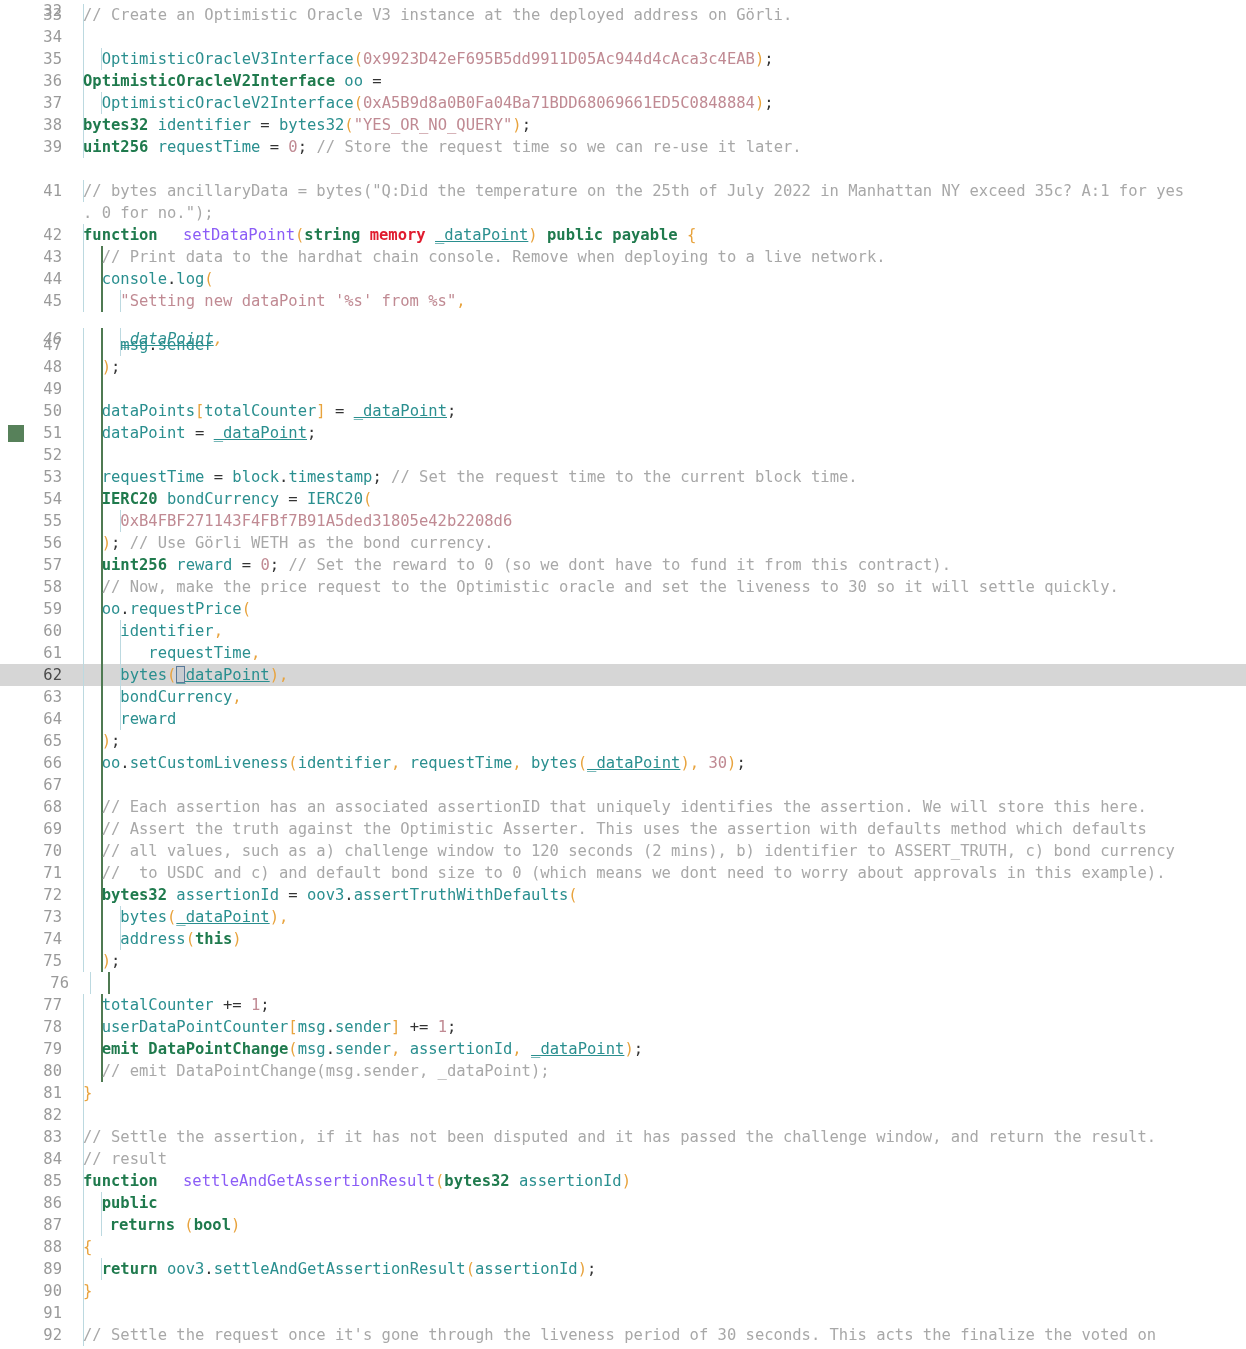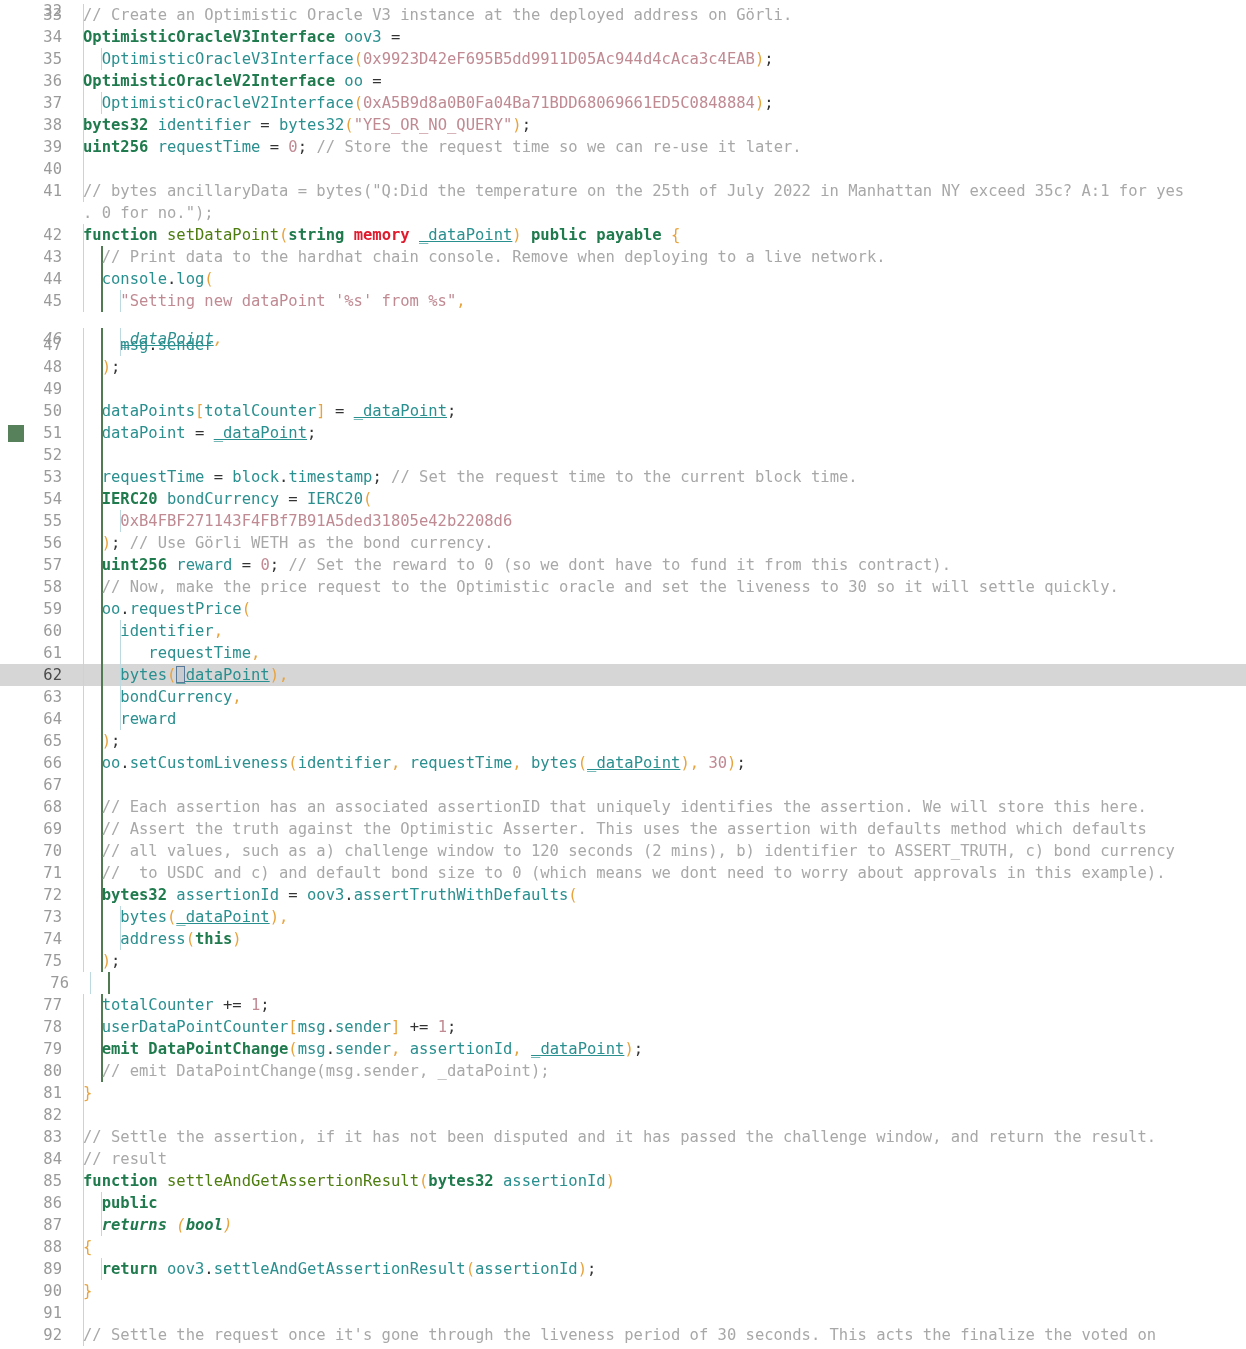--- a/index.html
+++ b/index.html
@@ -87,21 +87,21 @@
   .guide.active-scope {
     background: #4f7a52;
     width: 2px;
   }
 
   
   .cmt  { color: #a8a8a8; }
   .kw   { color: #1f7a4d; font-weight: bold; }
   .kwr  { color: #e01b2e; font-weight: bold; }
   .typ  { color: #1f7a4d; font-weight: bold; }
-  .fn   { color: #4d7c0f; }
+  .fn   { color: #8b5cf6; margin-left: 16px; }
   .id   { color: #2a8f8f; }
   .param{ color: #2a8f8f; text-decoration: underline; }
   .pun  { color: #e8a33d; }
   .str  { color: #c08a93; }
   .num  { color: #c08a93; }
   .op   { color: #333333; }
 
   
   .cursor {
     display: inline-block;
@@ -115,27 +115,26 @@
     position: relative;
     z-index: 2;
   }
 </style>
 </head>
 <body>
 
 <div id="editor">
     <div class="row" style="position: absolute; left: 0px; top: 0px; width: 1246px;"><div class="gutter">32</div><div class="code" style="left: 83px;"></div></div>
     <div class="row" style="position: absolute; left: 0px; top: 4px; width: 1246px;"><div class="gutter">33</div><div class="guide" style="left: 83px;"></div><div class="code" style="left: 83px;"><span class="cmt">// Create an Optimistic Oracle V3 instance at the deployed address on Görli.</span></div></div>
-    <div class="row" style="position: absolute; left: 0px; top: 26px; width: 1246px;"><div class="gutter">34</div><div class="guide" style="left: 83px;"></div><div class="code" style="left: 83px;"><span class="typ">OptimisticOracleV3Interface</span> <span class="id">oov3</span> <span class="op">=</span></div></div>
+    <div class="row" style="position: absolute; left: 0px; top: 26px; width: 1246px;"><div class="gutter">34</div><div class="guide" style="left: 83px;"></div></div>
     <div class="row" style="position: absolute; left: 0px; top: 48px; width: 1246px;"><div class="gutter">35</div><div class="guide" style="left: 83px;"></div><div class="guide" style="left: 101px;"></div><div class="code" style="left: 83px;">  <span class="id">OptimisticOracleV3Interface</span><span class="pun">(</span><span class="num">0x9923D42eF695B5dd9911D05Ac944d4cAca3c4EAB</span><span class="pun">)</span><span class="op">;</span></div></div>
     <div class="row" style="position: absolute; left: 0px; top: 70px; width: 1246px;"><div class="gutter">36</div><div class="guide" style="left: 83px;"></div><div class="code" style="left: 83px;"><span class="typ">OptimisticOracleV2Interface</span> <span class="id">oo</span> <span class="op">=</span></div></div>
     <div class="row" style="position: absolute; left: 0px; top: 92px; width: 1246px;"><div class="gutter">37</div><div class="guide" style="left: 83px;"></div><div class="guide" style="left: 101px;"></div><div class="code" style="left: 83px;">  <span class="id">OptimisticOracleV2Interface</span><span class="pun">(</span><span class="num">0xA5B9d8a0B0Fa04Ba71BDD68069661ED5C0848884</span><span class="pun">)</span><span class="op">;</span></div></div>
     <div class="row" style="position: absolute; left: 0px; top: 114px; width: 1246px;"><div class="gutter">38</div><div class="guide" style="left: 83px;"></div><div class="code" style="left: 83px;"><span class="typ">bytes32</span> <span class="id">identifier</span> <span class="op">=</span> <span class="id">bytes32</span><span class="pun">(</span><span class="str">"YES_OR_NO_QUERY"</span><span class="pun">)</span><span class="op">;</span></div></div>
     <div class="row" style="position: absolute; left: 0px; top: 136px; width: 1246px;"><div class="gutter">39</div><div class="guide" style="left: 83px;"></div><div class="code" style="left: 83px;"><span class="typ">uint256</span> <span class="id">requestTime</span> <span class="op">=</span> <span class="num">0</span><span class="op">;</span> <span class="cmt">// Store the request time so we can re-use it later.</span></div></div>
-    <div class="row" style="position: absolute; left: 0px; top: 158px; width: 1246px;"><div class="gutter">40</div><div class="guide" style="left: 83px;"></div><div class="code" style="left: 83px;"></div></div>
     <div class="row" style="position: absolute; left: 0px; top: 180px; width: 1246px;"><div class="gutter">41</div><div class="guide" style="left: 83px;"></div><div class="code" style="left: 83px;"><span class="cmt">// bytes ancillaryData = bytes("Q:Did the temperature on the 25th of July 2022 in Manhattan NY exceed 35c? A:1 for yes</span></div></div>
     <div class="row wrapped" style="position: absolute; left: 0px; top: 202px; width: 1246px;"><div class="gutter"></div><div class="code" style="left: 83px;"><span class="cmt">. 0 for no.");</span></div></div>
     <div class="row" style="position: absolute; left: 0px; top: 224px; width: 1246px;"><div class="gutter">42</div><div class="guide" style="left: 83px;"></div><div class="code" style="left: 83px;"><span class="kw">function</span> <span class="fn">setDataPoint</span><span class="pun">(</span><span class="typ">string</span> <span class="kwr">memory</span> <span class="param">_dataPoint</span><span class="pun">)</span> <span class="kw">public payable</span> <span class="pun">{</span></div></div>
     <div class="row" style="position: absolute; left: 0px; top: 246px; width: 1246px;"><div class="gutter">43</div><div class="guide" style="left: 83px;"></div><div class="guide active-scope" style="left: 101px;"></div><div class="code" style="left: 83px;">  <span class="cmt">// Print data to the hardhat chain console. Remove when deploying to a live network.</span></div></div>
     <div class="row" style="position: absolute; left: 0px; top: 268px; width: 1246px;"><div class="gutter">44</div><div class="guide" style="left: 83px;"></div><div class="guide active-scope" style="left: 101px;"></div><div class="code" style="left: 83px;">  <span class="id">console</span><span class="op">.</span><span class="id">log</span><span class="pun">(</span></div></div>
     <div class="row" style="position: absolute; left: 0px; top: 290px; width: 1246px;"><div class="gutter">45</div><div class="guide" style="left: 83px;"></div><div class="guide active-scope" style="left: 101px;"></div><div class="guide" style="left: 120px;"></div><div class="code" style="left: 83px;">    <span class="str">"Setting new dataPoint '%s' from %s"</span><span class="pun">,</span></div></div>
     <div class="row" style="position: absolute; left: 0px; top: 328px; width: 1232px; font-style: italic;"><div class="gutter">46</div><div class="guide" style="left: 83px;"></div><div class="guide active-scope" style="left: 101px;"></div><div class="guide" style="left: 120px;"></div><div class="code" style="left: 83px;">    <span class="param">_dataPoint</span><span class="pun">,</span></div></div>
     <div class="row" style="position: absolute; left: 0px; top: 334px; width: 1246px;"><div class="gutter">47</div><div class="guide" style="left: 83px;"></div><div class="guide active-scope" style="left: 101px;"></div><div class="guide" style="left: 120px;"></div><div class="code" style="left: 83px;">    <span class="id">msg</span><span class="op">.</span><span class="id">sender</span></div></div>
     <div class="row" style="position: absolute; left: 0px; top: 356px; width: 1246px;"><div class="gutter">48</div><div class="guide" style="left: 83px;"></div><div class="guide active-scope" style="left: 101px;"></div><div class="code" style="left: 83px;">  <span class="pun">)</span><span class="op">;</span></div></div>
     <div class="row" style="position: absolute; left: 0px; top: 378px; width: 1246px;"><div class="gutter">49</div><div class="guide" style="left: 83px;"></div><div class="guide active-scope" style="left: 101px;"></div><div class="code" style="left: 83px;"></div></div>
@@ -169,19 +168,19 @@
     <div class="row" style="position: absolute; left: 0px; top: 994px; width: 1246px;"><div class="gutter">77</div><div class="guide" style="left: 83px;"></div><div class="guide active-scope" style="left: 101px;"></div><div class="code" style="left: 83px;">  <span class="id">totalCounter</span> <span class="op">+=</span> <span class="num">1</span><span class="op">;</span></div></div>
     <div class="row" style="position: absolute; left: 0px; top: 1016px; width: 1246px;"><div class="gutter">78</div><div class="guide" style="left: 83px;"></div><div class="guide active-scope" style="left: 101px;"></div><div class="code" style="left: 83px;">  <span class="id">userDataPointCounter</span><span class="pun">[</span><span class="id">msg</span><span class="op">.</span><span class="id">sender</span><span class="pun">]</span> <span class="op">+=</span> <span class="num">1</span><span class="op">;</span></div></div>
     <div class="row" style="position: absolute; left: 0px; top: 1038px; width: 1246px;"><div class="gutter">79</div><div class="guide" style="left: 83px;"></div><div class="guide active-scope" style="left: 101px;"></div><div class="code" style="left: 83px;">  <span class="kw">emit</span> <span class="typ">DataPointChange</span><span class="pun">(</span><span class="id">msg</span><span class="op">.</span><span class="id">sender</span><span class="pun">,</span> <span class="id">assertionId</span><span class="pun">,</span> <span class="param">_dataPoint</span><span class="pun">)</span><span class="op">;</span></div></div>
     <div class="row" style="position: absolute; left: 0px; top: 1060px; width: 1246px;"><div class="gutter">80</div><div class="guide" style="left: 83px;"></div><div class="guide active-scope" style="left: 101px;"></div><div class="code" style="left: 83px;">  <span class="cmt">// emit DataPointChange(msg.sender, _dataPoint);</span></div></div>
     <div class="row" style="position: absolute; left: 0px; top: 1082px; width: 1246px;"><div class="gutter">81</div><div class="guide" style="left: 83px;"></div><div class="code" style="left: 83px;"><span class="pun">}</span></div></div>
     <div class="row" style="position: absolute; left: 0px; top: 1104px; width: 1246px;"><div class="gutter">82</div><div class="guide" style="left: 83px;"></div><div class="code" style="left: 83px;"></div></div>
     <div class="row" style="position: absolute; left: 0px; top: 1126px; width: 1246px;"><div class="gutter">83</div><div class="guide" style="left: 83px;"></div><div class="code" style="left: 83px;"><span class="cmt">// Settle the assertion, if it has not been disputed and it has passed the challenge window, and return the result.</span></div></div>
     <div class="row" style="position: absolute; left: 0px; top: 1148px; width: 1246px;"><div class="gutter">84</div><div class="guide" style="left: 83px;"></div><div class="code" style="left: 83px;"><span class="cmt">// result</span></div></div>
     <div class="row" style="position: absolute; left: 0px; top: 1170px; width: 1246px;"><div class="gutter">85</div><div class="guide" style="left: 83px;"></div><div class="code" style="left: 83px;"><span class="kw">function</span> <span class="fn">settleAndGetAssertionResult</span><span class="pun">(</span><span class="typ">bytes32</span> <span class="id">assertionId</span><span class="pun">)</span></div></div>
     <div class="row" style="position: absolute; left: 0px; top: 1192px; width: 1246px;"><div class="gutter">86</div><div class="guide" style="left: 83px;"></div><div class="guide" style="left: 101px;"></div><div class="code" style="left: 83px;">  <span class="kw">public</span></div></div>
-    <div class="row" style="position: absolute; left: 0px; top: 1214px; width: 1246px;"><div class="gutter">87</div><div class="guide" style="left: 83px;"></div><div class="guide" style="left: 101px;"></div><div class="code" style="left: 83px; font-style: italic;">  <span class="kw">returns</span> <span class="pun">(</span><span class="typ">bool</span><span class="pun">)</span></div></div>
+    <div class="row" style="position: absolute; left: 0px; top: 1214px; width: 1246px;"><div class="gutter">87</div><div class="guide" style="left: 83px;"></div><div class="guide" style="left: 101px;"></div><div class="code" style="left: 91px;">  <span class="kw">returns</span> <span class="pun">(</span><span class="typ">bool</span><span class="pun">)</span></div></div>
     <div class="row" style="position: absolute; left: 0px; top: 1236px; width: 1246px;"><div class="gutter">88</div><div class="guide" style="left: 83px;"></div><div class="code" style="left: 83px;"><span class="pun">{</span></div></div>
     <div class="row" style="position: absolute; left: 0px; top: 1258px; width: 1246px;"><div class="gutter">89</div><div class="guide" style="left: 83px;"></div><div class="guide" style="left: 101px;"></div><div class="code" style="left: 83px;">  <span class="kw">return</span> <span class="id">oov3</span><span class="op">.</span><span class="id">settleAndGetAssertionResult</span><span class="pun">(</span><span class="id">assertionId</span><span class="pun">)</span><span class="op">;</span></div></div>
     <div class="row" style="position: absolute; left: 0px; top: 1280px; width: 1246px;"><div class="gutter">90</div><div class="guide" style="left: 83px;"></div><div class="code" style="left: 83px;"><span class="pun">}</span></div></div>
     <div class="row" style="position: absolute; left: 0px; top: 1302px; width: 1246px;"><div class="gutter">91</div><div class="guide" style="left: 83px;"></div><div class="code" style="left: 83px;"></div></div>
     <div class="row" style="position: absolute; left: 0px; top: 1324px; width: 1080px;"><div class="gutter">92</div><div class="guide" style="left: 83px;"></div><div class="code" style="left: 83px;"><span class="cmt">// Settle the request once it's gone through the liveness period of 30 seconds. This acts the finalize the voted on</span></div></div>
   </div>
 
 </body></html>

